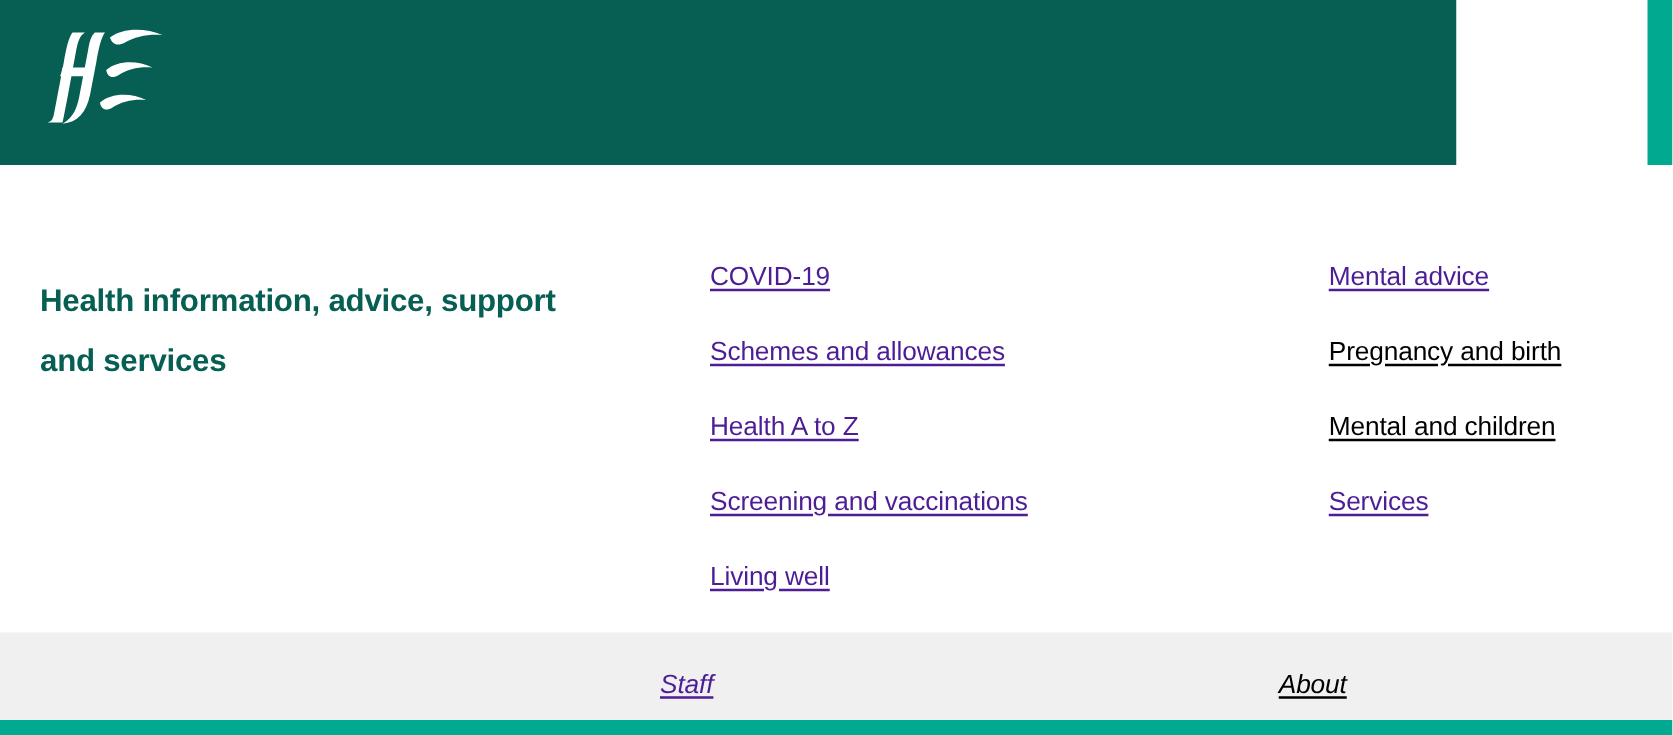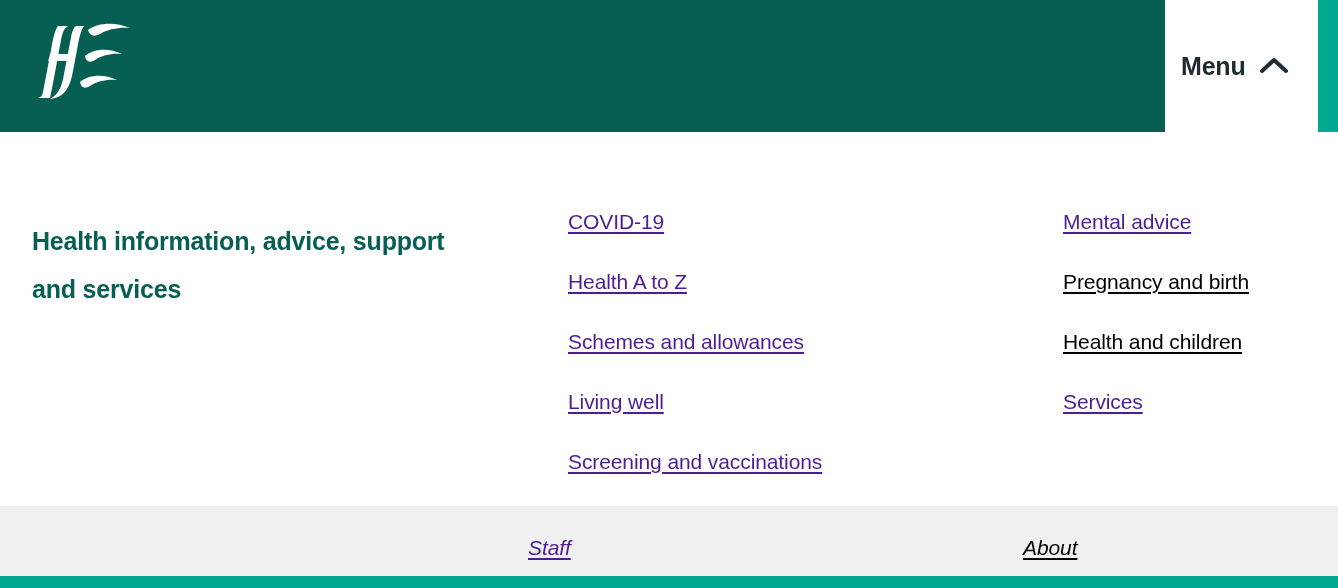--- a/index.html
+++ b/index.html
@@ -191,65 +191,55 @@
           <path d="M56 12 C66 4 84 4 98 10 C88 9 76 11 68 16 C62 19 58 18 56 12 Z"></path>
 
           <path d="M53 38 C62 30 78 30 90 36 C81 35 70 37 63 42 C58 45 54 44 53 38 Z"></path>
 
           <path d="M48 64 C57 56 73 56 85 62 C76 61 65 63 58 68 C53 71 49 70 48 64 Z"></path>
         </g>
       </svg>
     </a>
   </div>
 
-  <div id="menu-panel">
-    <button id="menu-toggle-button">
-      <span id="menu-toggle-label">Menu</span>
-      <span id="menu-chevron-up-icon">
-        <svg width="30" height="20" viewBox="0 0 30 20" xmlns="http://www.w3.org/2000/svg" aria-hidden="true">
-          <path d="M3 15 L15 4 L27 15" fill="none" stroke="#212b32" stroke-width="4" stroke-linecap="round" stroke-linejoin="round"></path>
-        </svg>
-      </span>
-    </button>
-  </div>
 
   <div id="header-teal-strip"></div>
 </header>
 
 <section id="menu-body">
 
   <h2 id="menu-section-title">Health information, advice, support and services</h2>
 
   <ul id="link-column-1" class="link-column">
     <li class="menu-link-item">
       <a class="menu-link visited" href="#">COVID-19</a>
     </li>
     <li class="menu-link-item">
+      <a class="menu-link visited" href="#">Schemes and allowances</a>
+    </li>
+    <li class="menu-link-item">
       <a class="menu-link visited" href="#">Health A to Z</a>
     </li>
     <li class="menu-link-item">
-      <a class="menu-link visited" href="#">Schemes and allowances</a>
+      <a class="menu-link visited" href="#">Screening and vaccinations</a>
     </li>
     <li class="menu-link-item">
       <a class="menu-link visited" href="#">Living well</a>
     </li>
-    <li class="menu-link-item">
-      <a class="menu-link visited" href="#">Screening and vaccinations</a>
-    </li>
   </ul>
 
   <ul id="link-column-2" class="link-column">
     <li class="menu-link-item">
       <a class="menu-link visited" href="#">Mental advice</a>
     </li>
     <li class="menu-link-item">
       <a class="menu-link unvisited" href="#">Pregnancy and birth</a>
     </li>
     <li class="menu-link-item">
-      <a class="menu-link unvisited" href="#">Health and children</a>
+      <a class="menu-link unvisited" href="#">Mental and children</a>
     </li>
     <li class="menu-link-item">
       <a class="menu-link visited" href="#">Services</a>
     </li>
   </ul>
 </section>
 
 <section id="menu-secondary-band">
   <div id="secondary-link-wrap-1" class="secondary-link-wrap">
     <a class="menu-link visited" href="#">Staff</a>

